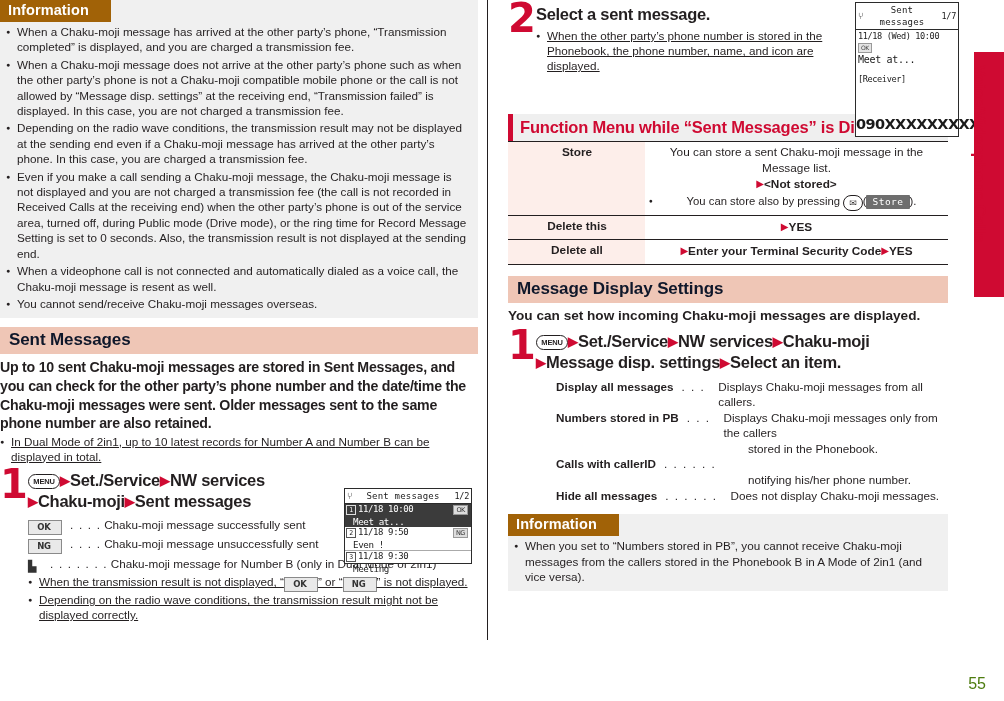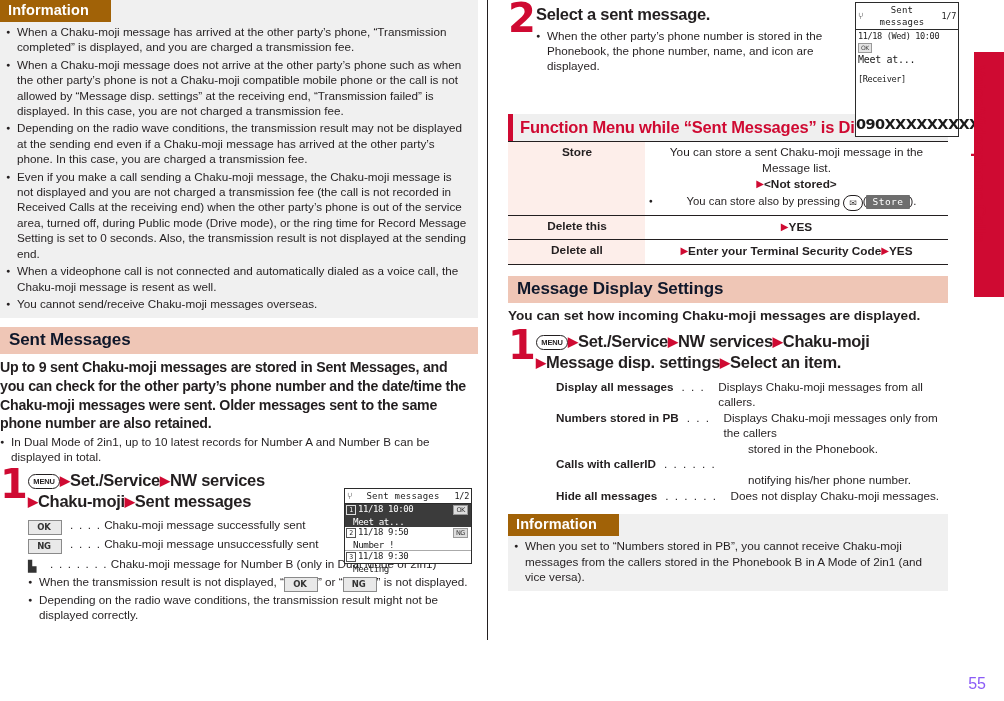--- a/index.html
+++ b/index.html
@@ -108,20 +108,21 @@
     margin: 0;
     padding: 0;
     list-style: none;
   }
   .note-list li {
     position: relative;
     font-size: 11.7px;
     line-height: 15px;
     padding-left: 11px;
     margin-bottom: 0px;
+    text-decoration: underline;
   }
   .note-list li::before {
     content: "●";
     position: absolute;
     left: 0; top: 0;
     font-size: 7px;
     line-height: 15.5px;
   }
 
   
@@ -402,21 +403,21 @@
     letter-spacing: -0.4px;
     writing-mode: vertical-rl;
     text-orientation: mixed;
     white-space: nowrap;
   }
   .page-no {
     position: absolute;
     right: 18px;
     bottom: 8px;
     font-size: 16px;
-    color: #8b5cf6;
+    color: #4d7c0f;
     font-family: "Liberation Sans", sans-serif;
   }
 </style>
 </head>
 <body>
 
 <div class="page">
 
   <div class="col-left">
 
@@ -429,21 +430,21 @@
         <li>Even if you make a call sending a Chaku-moji message, the Chaku-moji message is not displayed and you are not charged a transmission fee (the call is not recorded in Received Calls at the receiving end) when the other party’s phone is out of the service area, turned off, during Public mode (Drive mode), or the ring time for Record Message Setting is set to 0 seconds. Also, the transmission result is not displayed at the sending end.</li>
         <li>When a videophone call is not connected and automatically dialed as a voice call, the Chaku-moji message is resent as well.</li>
         <li>You cannot send/receive Chaku-moji messages overseas.</li>
       </ul>
     </div>
 
     <div style="margin-top:9px;">
       <div class="sec-head">Sent Messages</div>
 
       <div style="padding:0 6px 0 0;">
-        <div class="lead">Up to 9 sent Chaku-moji messages are stored in Sent Messages, and you can check for the other party’s phone number and the date/time the Chaku-moji messages were sent. Older messages sent to the same phone number are also retained.</div>
+        <div class="lead">Up to 10 sent Chaku-moji messages are stored in Sent Messages, and you can check for the other party’s phone number and the date/time the Chaku-moji messages were sent. Older messages sent to the same phone number are also retained.</div>
         <ul class="note-list">
           <li>In Dual Mode of 2in1, up to 10 latest records for Number A and Number B can be displayed in total.</li>
         </ul>
       </div>
 
       <div class="step">
         <div class="step-num">1</div>
 
         <div class="step-head">
           <span class="keycap">MENU</span><span class="tri">▶</span><span>Set./Service</span><span class="tri">▶</span><span>NW services</span>
@@ -498,21 +499,21 @@
         </div>
         <div class="pl-row2">Meet at...</div>
       </div>
 
       <div class="pl-divider">
         <div class="pl-row">
           <span class="pl-num">2</span>
           <span class="pl-time">11/18  9:50</span>
           <span class="pl-badge">NG</span>
         </div>
-        <div class="pl-row2">Number !</div>
+        <div class="pl-row2">Even !</div>
       </div>
 
       <div>
         <div class="pl-row">
           <span class="pl-num">3</span>
           <span class="pl-time">11/18  9:30</span>
         </div>
         <div class="pl-row2">Meeting</div>
       </div>
     </div>

